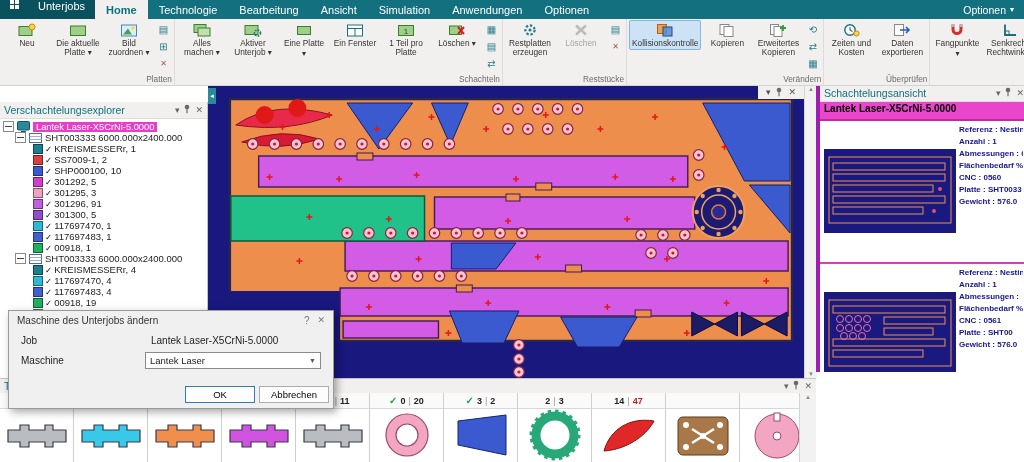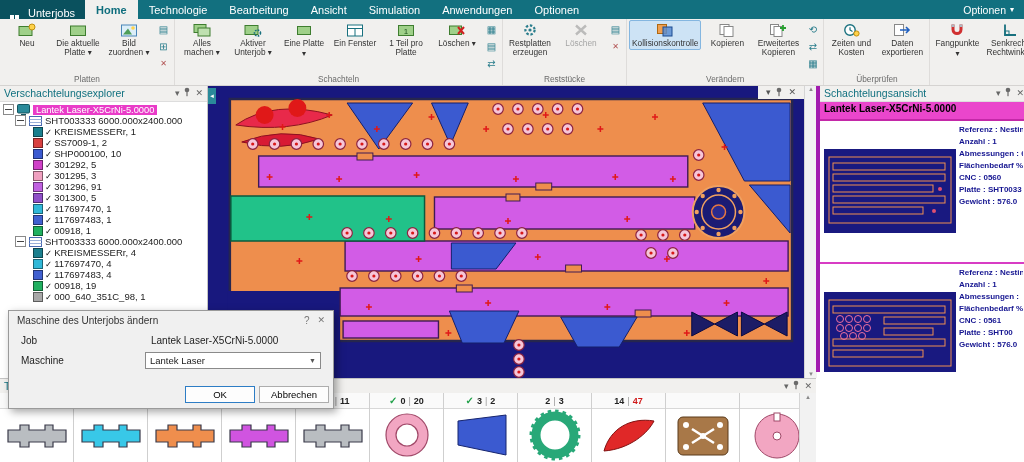--- a/index.html
+++ b/index.html
@@ -2,55 +2,55 @@
 <html><head>
 <meta charset="utf-8">
 <style>
   html,body{margin:0;padding:0}
   body{width:1024px;height:462px;overflow:hidden;position:relative;background:#fff;
        font-family:"Liberation Sans",sans-serif;color:#222}
 
   
   .tabbar{position:absolute;left:0;top:0;width:1024px;height:19px;background:#12707f;
           display:flex;align-items:stretch;color:#fff;font-size:11px;z-index:5}
-  .apptab{background:#0a515e;display:flex;align-items:flex-end;padding:0 10px;gap:10px;cursor:default}
+  .apptab{background:#0a515e;display:flex;align-items:flex-start;padding:0 10px;gap:20px;cursor:default}
   .grid-ic{width:4px;height:4px;background:#fff;box-shadow:5px 0 0 #fff,0 5px 0 #fff,5px 5px 0 #fff;margin-right:4px}
   .tab{display:flex;align-items:center;padding:0 11px;cursor:default}
   .tab.active{background:#f1f0ee;color:#0f6e7d;font-weight:bold}
   .tabbar-right{margin-left:auto;display:flex;align-items:center;padding-right:10px;gap:4px;font-size:10.5px}
   .caret{font-size:8px}
 
   
   .ribbon{position:absolute;left:0;top:19px;width:1024px;height:66px;background:#f1f0ee;
           border-bottom:1px solid #d5d3d1;display:flex;overflow:hidden;z-index:5}
   .rgroup{display:flex;flex-direction:column;border-right:1px solid #dedcda;padding:1px 2px 0}
   .rbtns{flex:1;display:flex;align-items:flex-start;gap:1px}
   .rbtn{width:min-content;min-width:44px;display:flex;flex-direction:column;align-items:center;
         padding:1px 2px;border:1px solid transparent;border-radius:2px;cursor:default}
   .rbtn .ic{height:16px;display:flex;align-items:center;justify-content:center;margin-bottom:1px}
   .rbtn-label{font-size:8.3px;line-height:1.12;text-align:center;color:#333}
   .rbtn.selected{background:#cde3f5;border-color:#84b6e0}
   .rbtn.disabled .rbtn-label{color:#a5a5a5}
   .rbtn.disabled .ic{opacity:.55;filter:grayscale(1)}
-  .rlabel{height:12px;font-size:8.3px;color:#6b6b6b;text-align:center;line-height:12px}
+  .rlabel{height:12px;font-size:8.3px;color:#6b6b6b;text-align:right;line-height:12px}
   .smalls{display:flex;flex-direction:column;gap:1px;padding-top:1px}
   .sic{width:15px;height:14px;display:flex;align-items:center;justify-content:center;
        font-size:10px;color:#2a7d8c;border:1px solid transparent}
   .sic-rows::before{content:"▤"} .sic-plus::before{content:"⊞"}
   .sic-cross::before{content:"✕";color:#b05050;font-size:8px}
   .sic-grid::before{content:"▦"} .sic-swap::before{content:"⇄"} .sic-rotate::before{content:"⟲"}
 
   
   .phead{height:16px;background:#f1f0ee;display:flex;align-items:center;padding:0 4px;
          font-size:10.5px;color:#10707f;border-bottom:1px solid #ddd}
   .hics{margin-left:auto;display:flex;gap:4px;align-items:center;color:#666;font-size:9px}
   .hic{cursor:default;line-height:1}
 
   
-  .explorer{position:absolute;left:0;top:85px;width:207px;height:293px;background:#fff;
+  .explorer{position:absolute;left:0;top:102px;width:207px;height:293px;background:#fff;
             border-right:1px solid #c4c4c4;overflow:hidden;z-index:4}
   #tree{padding-top:2px;font-size:9.5px}
   .trow{display:flex;align-items:center;height:11px;white-space:nowrap;overflow:hidden;cursor:default}
   .lvl1{padding-left:3px}.lvl2{padding-left:15px}.lvl3{padding-left:33px}
   .exp{display:inline-block;width:9px;height:9px;border:1px solid #8a8a8a;background:#fff;
        position:relative;margin-right:3px;flex:none}
   .exp::before{content:"";position:absolute;left:1px;right:1px;top:3.5px;height:1px;background:#444}
   .tico{display:flex;margin-right:3px;flex:none}
   .root-label{background:#e93cc8;color:#fff;padding:0 3px;font-size:9.3px}
   .plabel{color:#222}

